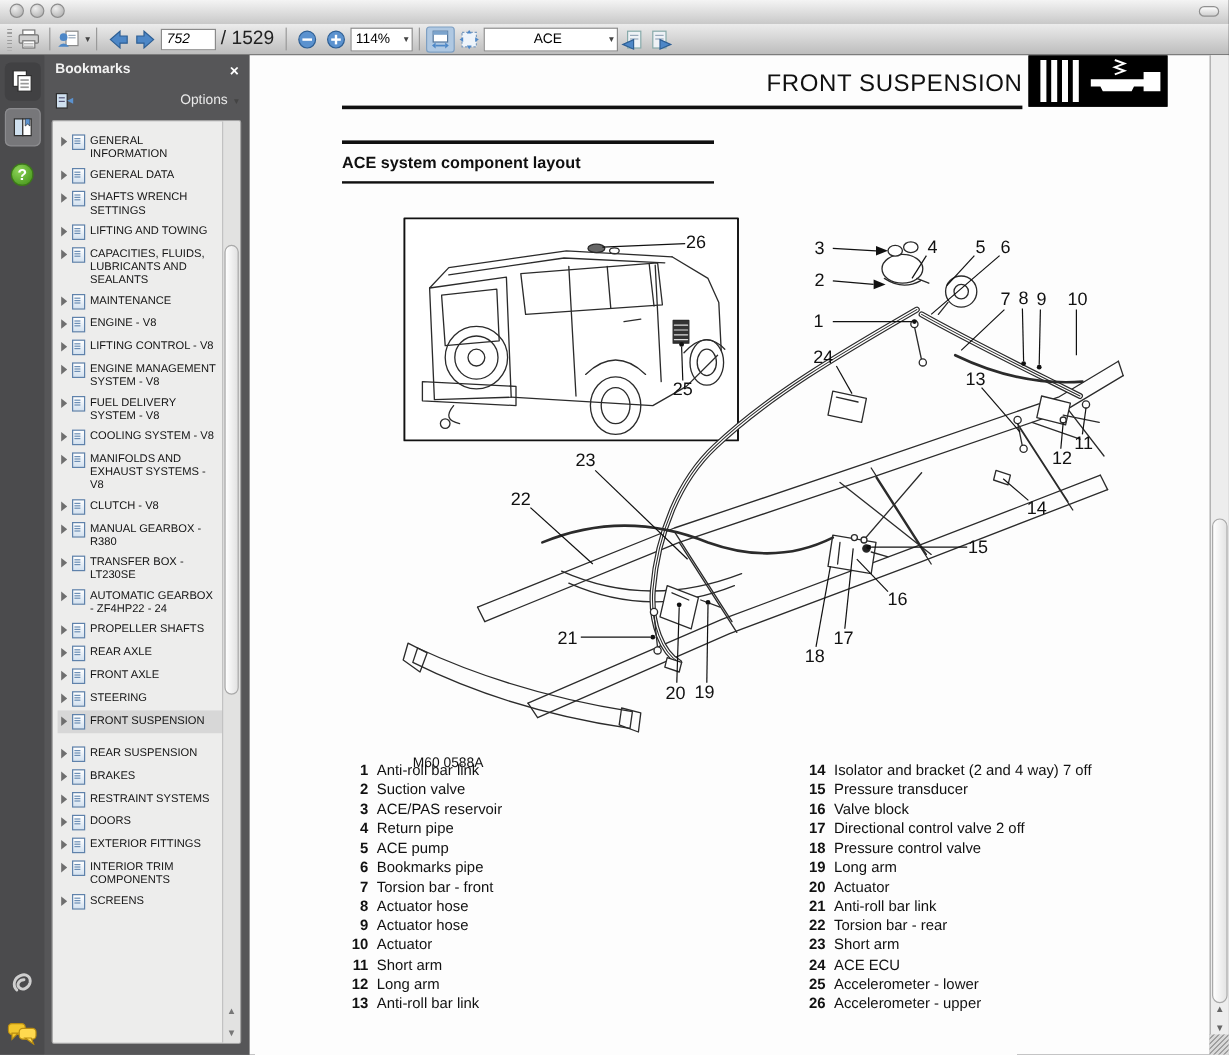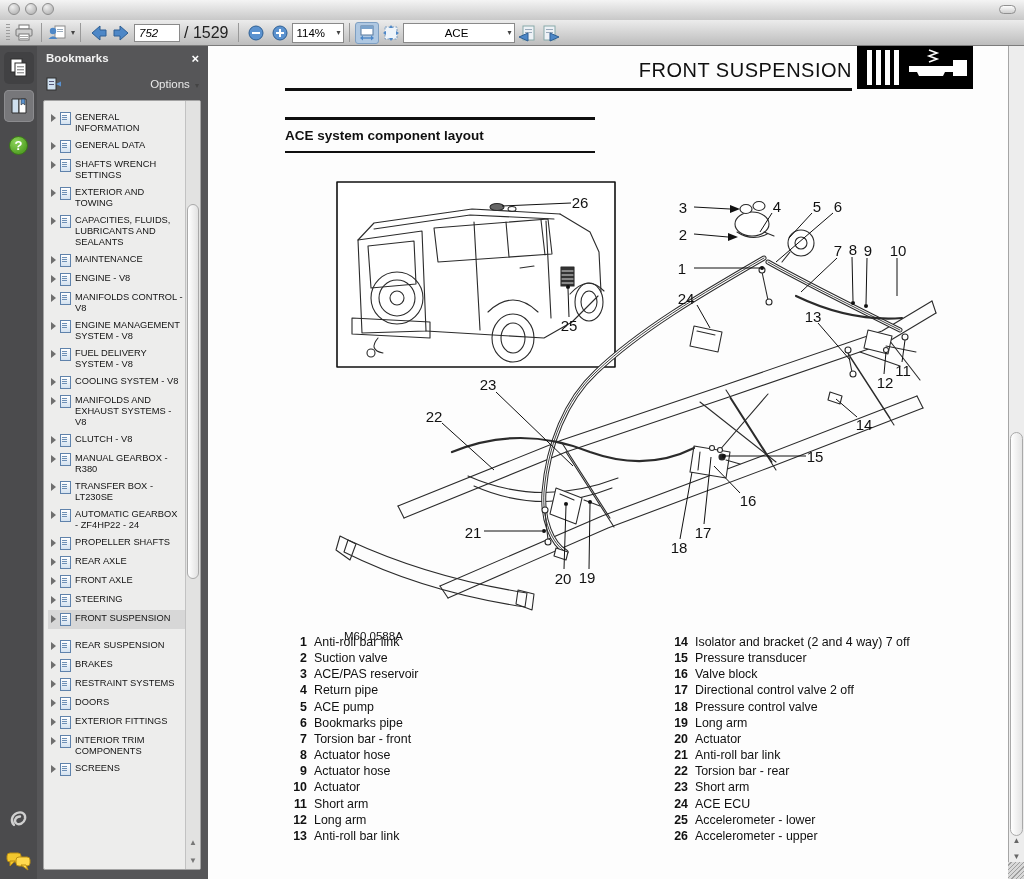--- a/index.html
+++ b/index.html
@@ -274,41 +274,41 @@
     <span class="bm-label">GENERAL DATA</span>
   </div>
         <div class="bm-item">
     <span class="bm-tri"></span>
     <span class="bm-icon"></span>
     <span class="bm-label">SHAFTS WRENCH SETTINGS</span>
   </div>
         <div class="bm-item">
     <span class="bm-tri"></span>
     <span class="bm-icon"></span>
-    <span class="bm-label">EXTERIOR AND TOWING</span>
+    <span class="bm-label">LIFTING AND TOWING</span>
   </div>
         <div class="bm-item">
     <span class="bm-tri"></span>
     <span class="bm-icon"></span>
     <span class="bm-label">CAPACITIES, FLUIDS, LUBRICANTS AND SEALANTS</span>
   </div>
         <div class="bm-item">
     <span class="bm-tri"></span>
     <span class="bm-icon"></span>
     <span class="bm-label">MAINTENANCE</span>
   </div>
         <div class="bm-item">
     <span class="bm-tri"></span>
     <span class="bm-icon"></span>
     <span class="bm-label">ENGINE - V8</span>
   </div>
         <div class="bm-item">
     <span class="bm-tri"></span>
     <span class="bm-icon"></span>
-    <span class="bm-label">MANIFOLDS CONTROL - V8</span>
+    <span class="bm-label">LIFTING CONTROL - V8</span>
   </div>
         <div class="bm-item">
     <span class="bm-tri"></span>
     <span class="bm-icon"></span>
     <span class="bm-label">ENGINE MANAGEMENT SYSTEM - V8</span>
   </div>
         <div class="bm-item">
     <span class="bm-tri"></span>
     <span class="bm-icon"></span>
     <span class="bm-label">FUEL DELIVERY SYSTEM - V8</span>

